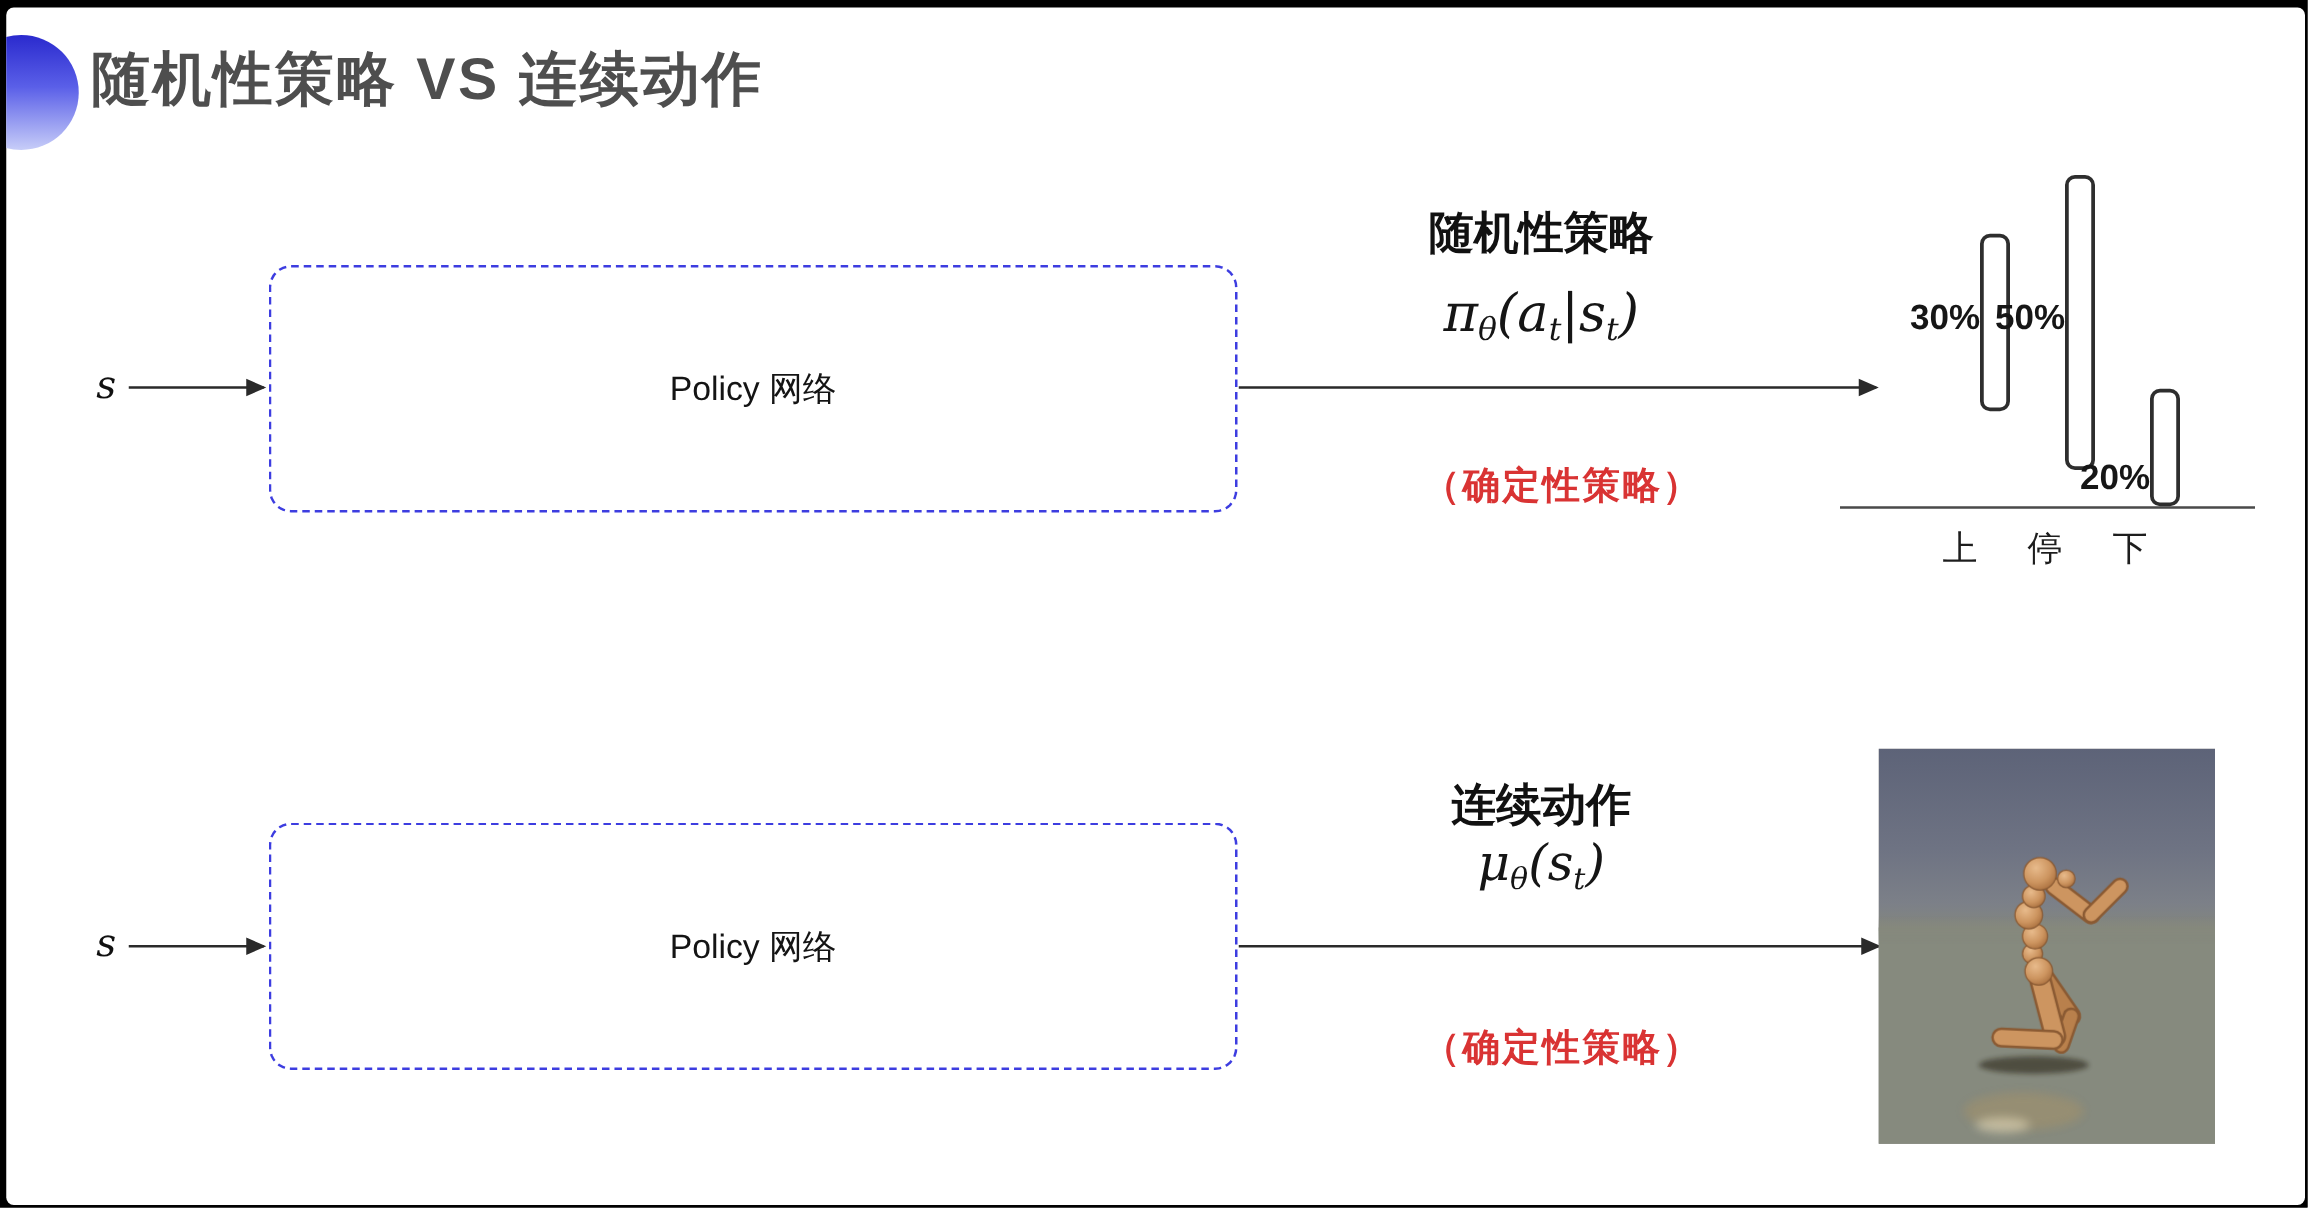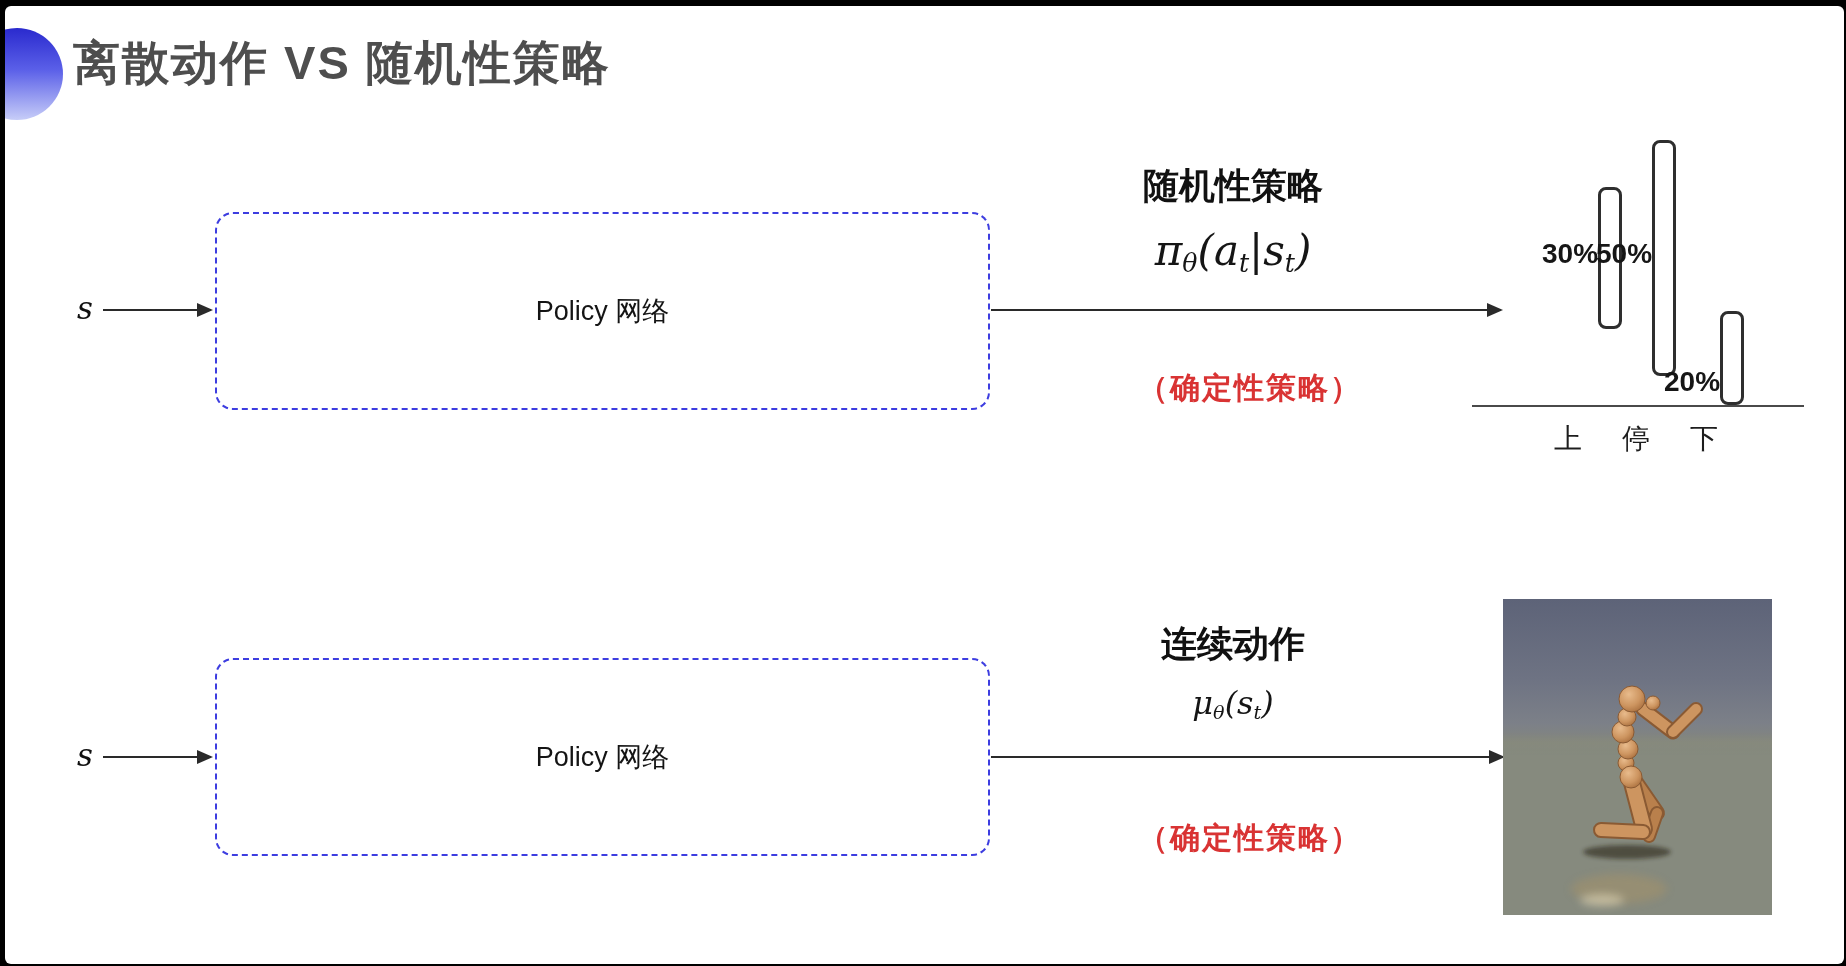--- a/index.html
+++ b/index.html
@@ -63,42 +63,42 @@
           background:linear-gradient(180deg, rgba(131,134,124,0) 0%,
                      rgba(134,137,125,0.95) 45%, rgba(120,124,112,0) 100%); }
   .robot-svg { position:absolute; inset:0; }
 </style>
 </head>
 <body>
 
 <div class="slide">
 
   <div class="deco"></div>
-  <h1 class="title">离散动作 VS 随机性策略</h1>
+  <h1 class="title">随机性策略 VS 连续动作</h1>
 
   <div class="s-label" style="left:72px; top:284px;">s</div>
 
   <div class="arrow" style="left:98px; top:303px; width:108px;"></div>
 
   <div class="policy-box" style="left:210px; top:206px;">
     <span>Policy 网络</span>
   </div>
 
   <div class="arrow" style="left:986px; top:303px; width:510px;"></div>
 
   <div class="col-text" style="left:1063px; top:156px;">
     <span class="policy-name">随机性策略</span>
   </div>
 
   <div class="col-text formula" style="left:1063px; top:220px; font-size:42px;"><span>π</span><span class="msub">θ</span><span>(</span><span>a</span><span class="msub">t</span><span>|</span><span>s</span><span class="msub">t</span><span>)</span></div>
 
   <div class="col-text action-red" style="left:1080px; top:362px;">（确定性策略）</div>
 
   <div class="bar-chart">
-    <div class="bar-slot" style="left:70px;">
+    <div class="bar-slot" style="left:56px;">
       <div class="bar-value">30%</div>
       <div class="bar" style="height: 142px;"></div>
     </div>
     <div class="bar-slot" style="left:124px;">
       <div class="bar-value">50%</div>
       <div class="bar" style="height: 236px;"></div>
     </div>
     <div class="bar-slot" style="left:192px;align-items:flex-end;">
       <div class="bar-value">20%</div>
       <div class="bar" style="height: 94px;"></div>
@@ -117,21 +117,21 @@
   <div class="policy-box" style="left:210px; top:652px;">
     <span>Policy 网络</span>
   </div>
 
   <div class="arrow" style="left:986px; top:750px; width:512px;"></div>
 
   <div class="col-text" style="left:1063px; top:614px;">
     <span class="policy-name">连续动作</span>
   </div>
 
-  <div class="col-text formula" style="left:1063px; top:678px; font-size:32px;"><span>μ</span><span class="msub">θ</span><span>(</span><span>s</span><span class="msub">t</span><span>)</span></div>
+  <div class="col-text formula" style="left:1063px; top:662px; font-size:40px;"><span>μ</span><span class="msub">θ</span><span>(</span><span>s</span><span class="msub">t</span><span>)</span></div>
 
   <div class="col-text action-red" style="left:1080px; top:812px;">（确定性策略）</div>
 
   <div class="mujoco">
     <div class="sky"></div>
     <div class="floor-wrap">
       <div class="floor"></div>
     </div>
     <div class="haze"></div>
     <svg class="robot-svg" viewBox="0 0 269 316" width="269" height="316">

